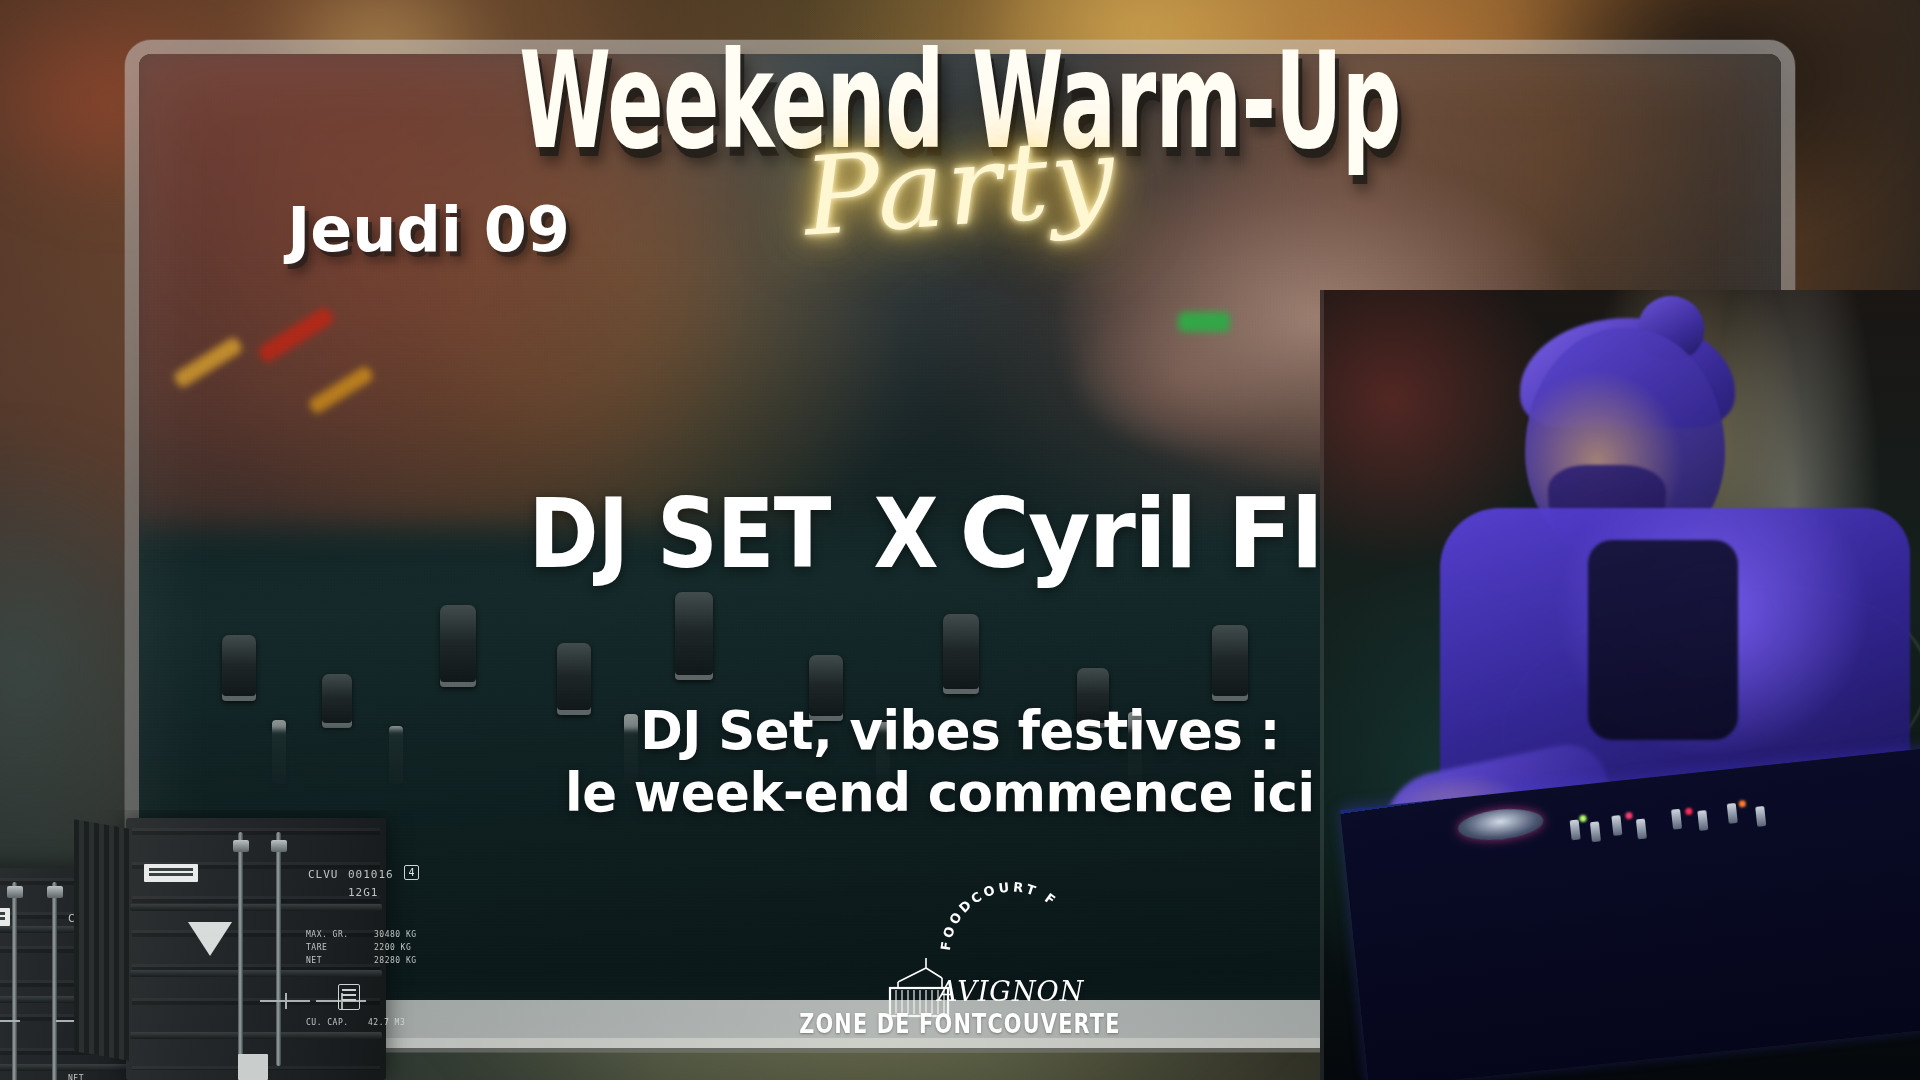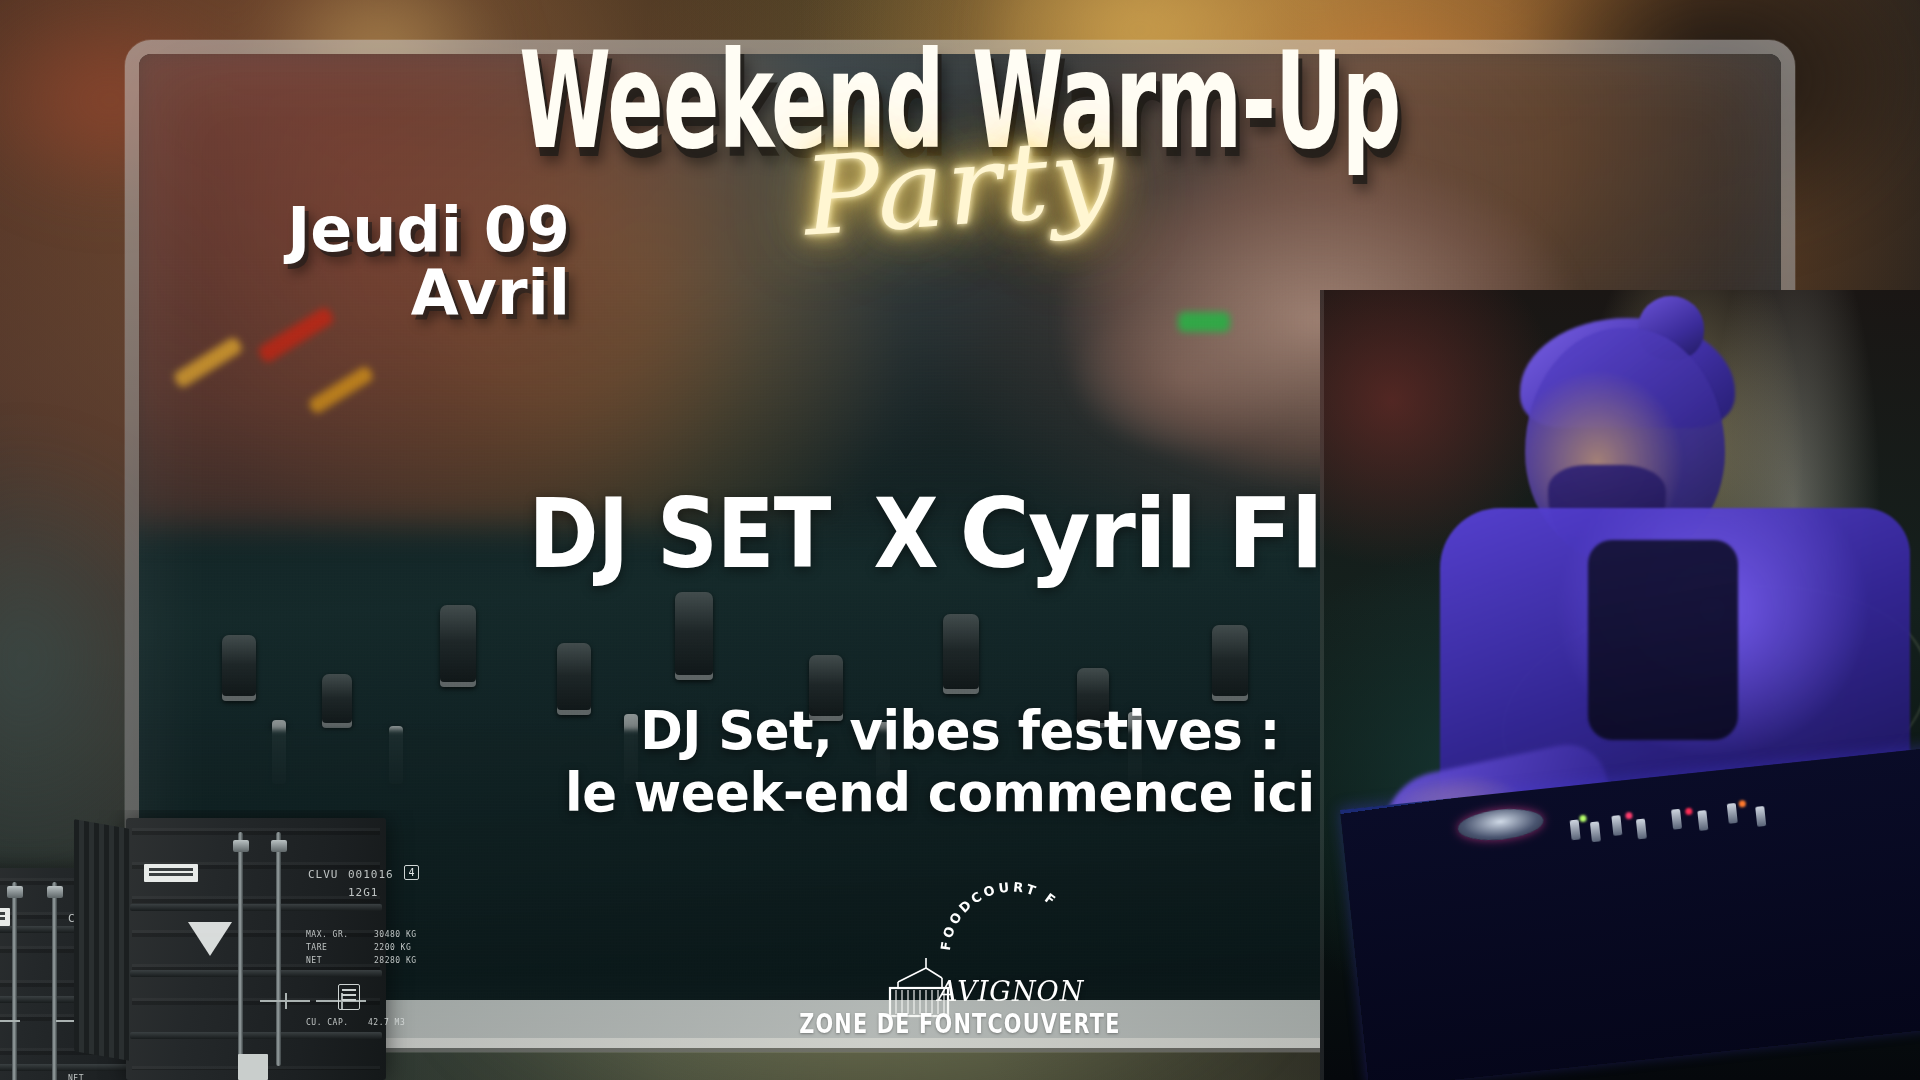--- a/index.html
+++ b/index.html
@@ -505,21 +505,20 @@
   <div class="inner-glow"></div>
   <div class="veil"></div>
 
   <div class="title-wrap">
     <div class="title-main">Weekend Warm-Up</div>
     <div class="title-neon">Party</div>
   </div>
 
   <div class="date-block">
     <span class="date-line">Jeudi 09</span>
-    <span class="date-line">Avril</span>
   </div>
 
 
   <div class="headline">
     <span class="hl-strong">DJ SET</span><span class="hl-strong" style="padding:0 18px;">X</span><span class="hl-soft">Cyril Flix</span>
   </div>
 
   <div class="subtitle">
     <span class="sub-line">DJ Set, vibes festives :</span>
     <span class="sub-line">le week-end commence ici !</span>

